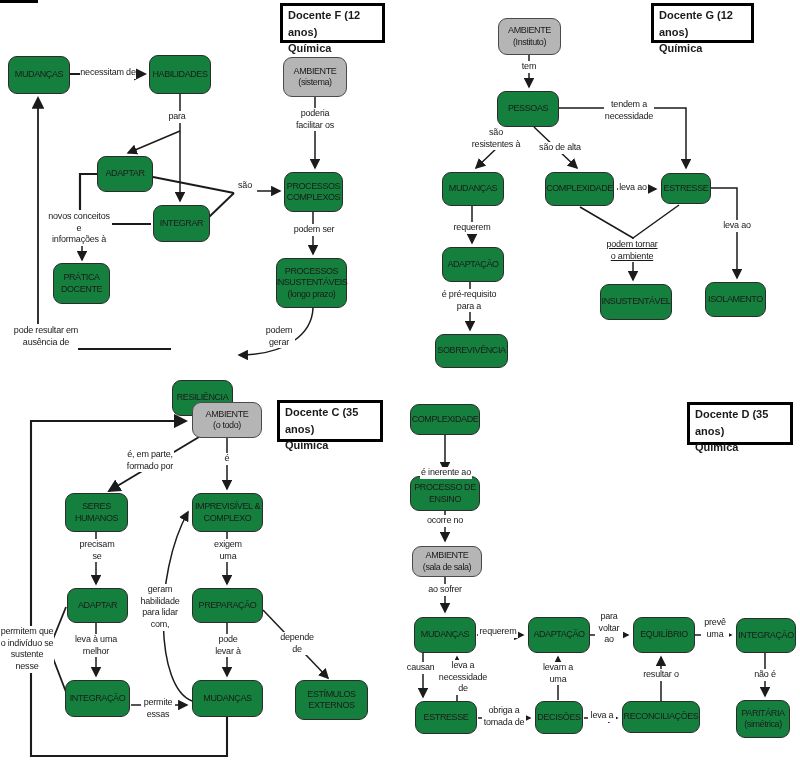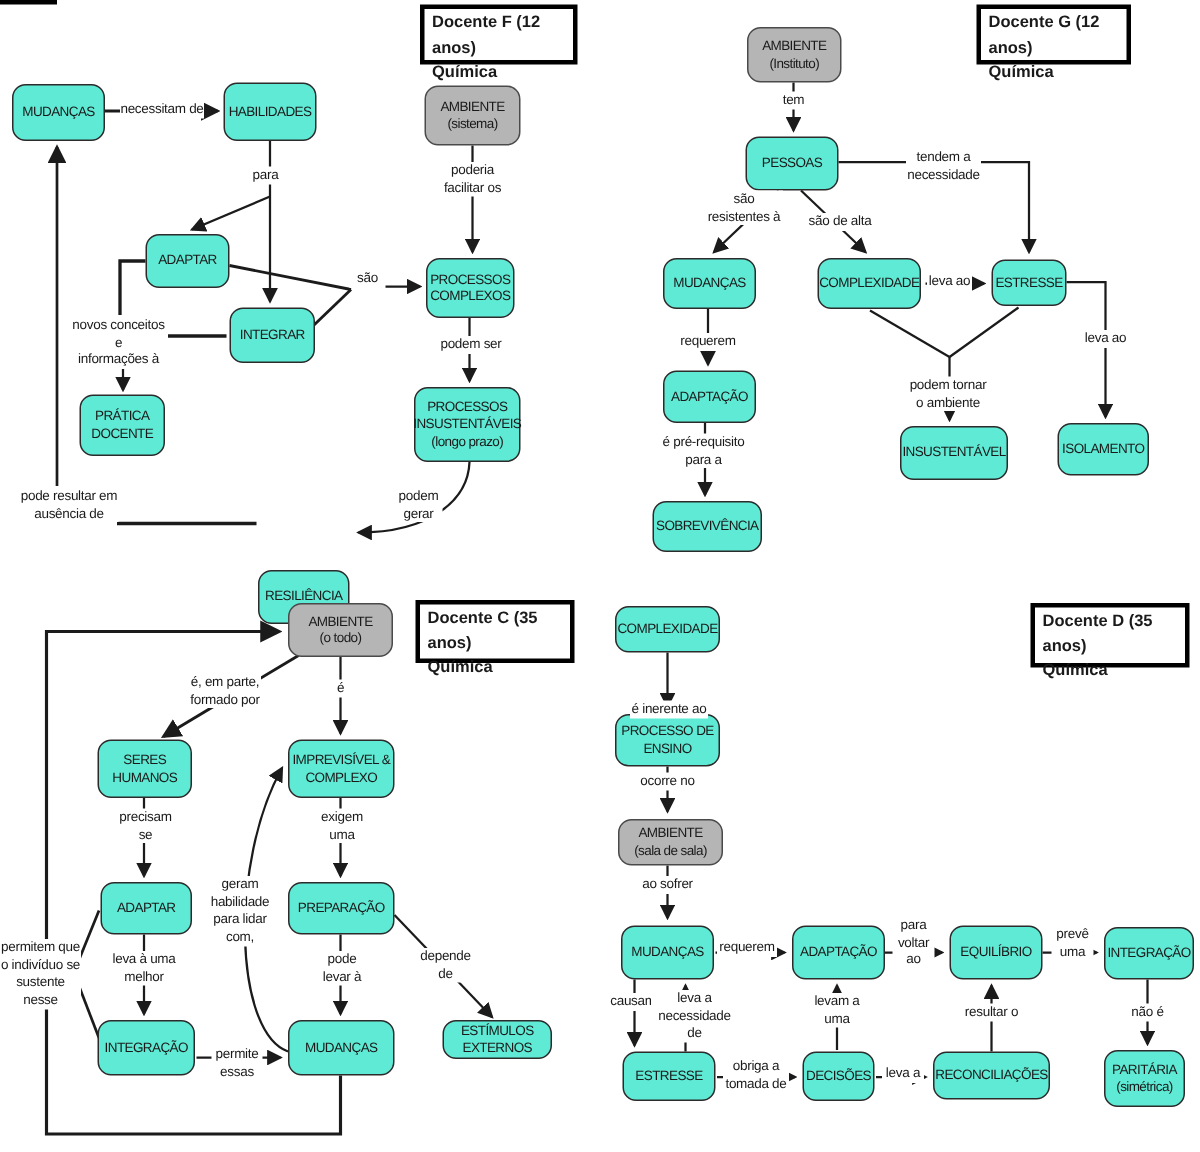--- a/index.html
+++ b/index.html
@@ -3,21 +3,21 @@
 <meta charset="utf-8">
 <style>
   html,body{margin:0;padding:0;}
   body{
     width:800px;height:768px;position:relative;background:#ffffff;
     font-family:"Liberation Sans", sans-serif;color:#1a1a1a;overflow:hidden;
   }
   #edges{position:absolute;left:0;top:0;width:800px;height:768px;z-index:1;}
   .node{
     position:absolute;z-index:2;box-sizing:border-box;
-    background:#5eead4;border:1.6px solid #2b2b2b;border-radius:9px;
+    background:#15803d;border:1.6px solid #2b2b2b;border-radius:9px;
     display:flex;align-items:center;justify-content:center;text-align:center;
     font-size:9px;letter-spacing:-0.4px;line-height:1.25;white-space:pre;
     padding:1px 2px;
   }
   .node.gray{background:#b5b5b5;border-color:#4a4a4a;}
   .ttl{
     position:absolute;z-index:3;box-sizing:border-box;background:#ffffff;
     border:3px solid #000000;font-weight:bold;font-size:11px;line-height:1.5;
     padding:1px 5px;white-space:pre-line;
   }
@@ -141,37 +141,37 @@
 <div class="lbl" style="left:517px;top:61px;width:24px;">tem</div>
 <div class="lbl" style="left:604px;top:99px;width:50px;">tendem a
 necessidade</div>
 <div class="lbl" style="left:470px;top:127px;width:52px;">são
 resistentes à</div>
 <div class="lbl" style="left:538px;top:142px;width:44px;">são de alta</div>
 <div class="lbl" style="left:618px;top:182px;width:30px;">leva ao</div>
 <div class="lbl" style="left:452px;top:222px;width:40px;">requerem</div>
 <div class="lbl" style="left:439px;top:289px;width:60px;">é pré-requisito
 para a</div>
-<div class="lbl" style="left:604px;top:251px;width:56px;">podem tornar
+<div class="lbl" style="left:604px;top:239px;width:56px;text-decoration:underline;">podem tornar
 o ambiente</div>
 <div class="lbl" style="left:722px;top:220px;width:30px;">leva ao</div>
 
 <div class="ttl" style="left:277px;top:400px;width:106px;height:42px;">Docente C (35 anos)
 Química</div>
 <div class="node gray" style="left:192px;top:402px;width:70px;height:36px;">AMBIENTE
 (o todo)</div>
 <div class="node" style="left:65px;top:493px;width:63px;height:39px;">SERES
 HUMANOS</div>
 <div class="node" style="left:192px;top:493px;width:71px;height:39px;">IMPREVISÍVEL &amp;
 COMPLEXO</div>
 <div class="node" style="left:67px;top:588px;width:61px;height:35px;">ADAPTAR</div>
 <div class="node" style="left:192px;top:588px;width:71px;height:35px;">PREPARAÇÃO</div>
 <div class="node" style="left:65px;top:680px;width:65px;height:37px;">INTEGRAÇÃO</div>
 <div class="node" style="left:192px;top:680px;width:71px;height:37px;">MUDANÇAS</div>
-<div class="node" style="left:295px;top:680px;width:73px;height:26px;">ESTÍMULOS
+<div class="node" style="left:295px;top:680px;width:73px;height:40px;">ESTÍMULOS
 EXTERNOS</div>
 <div class="lbl" style="left:126px;top:449px;width:48px;">é, em parte,
 formado por</div>
 <div class="lbl" style="left:220px;top:453px;width:14px;">é</div>
 <div class="lbl" style="left:79px;top:539px;width:36px;">precisam
 se</div>
 <div class="lbl" style="left:211px;top:539px;width:34px;">exigem
 uma</div>
 <div class="lbl" style="left:139px;top:584px;width:42px;">geram
 habilidade

